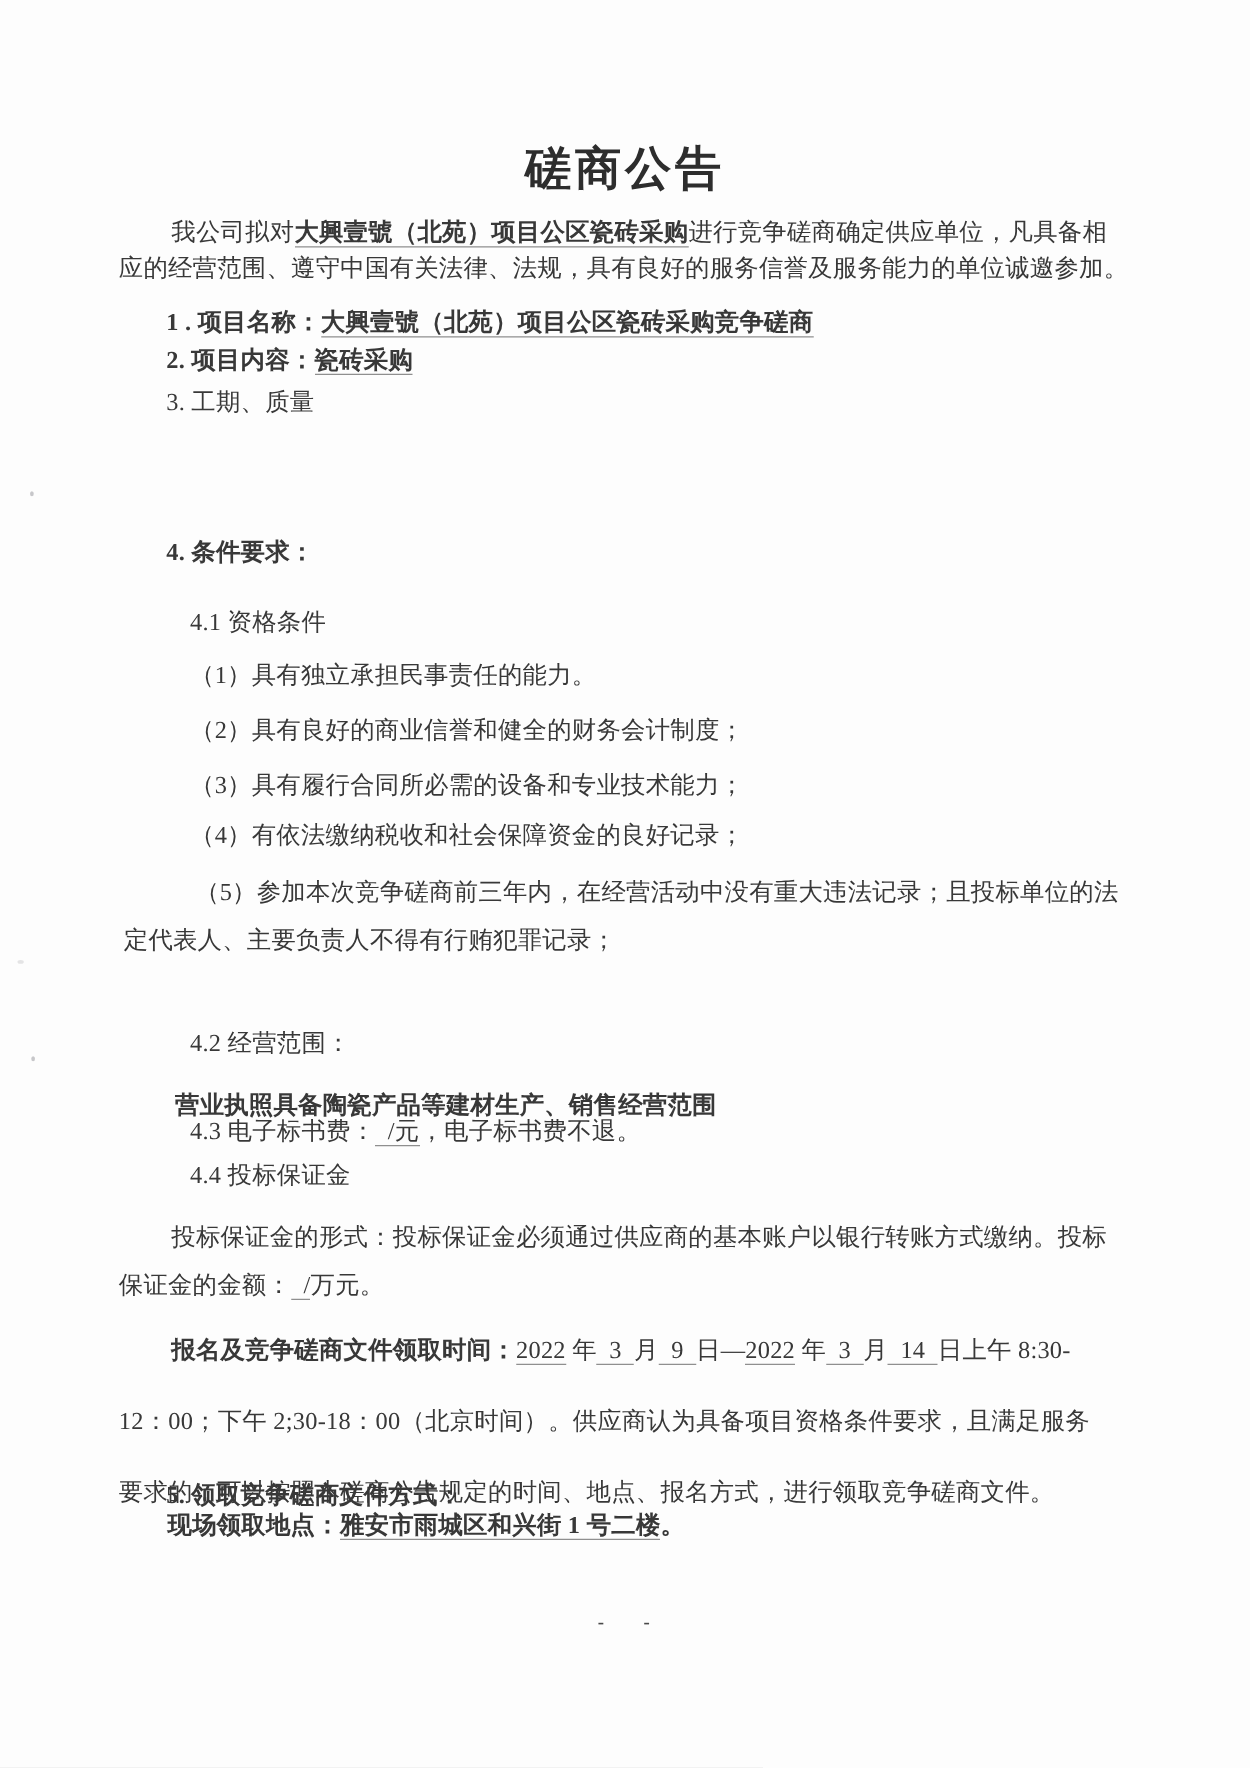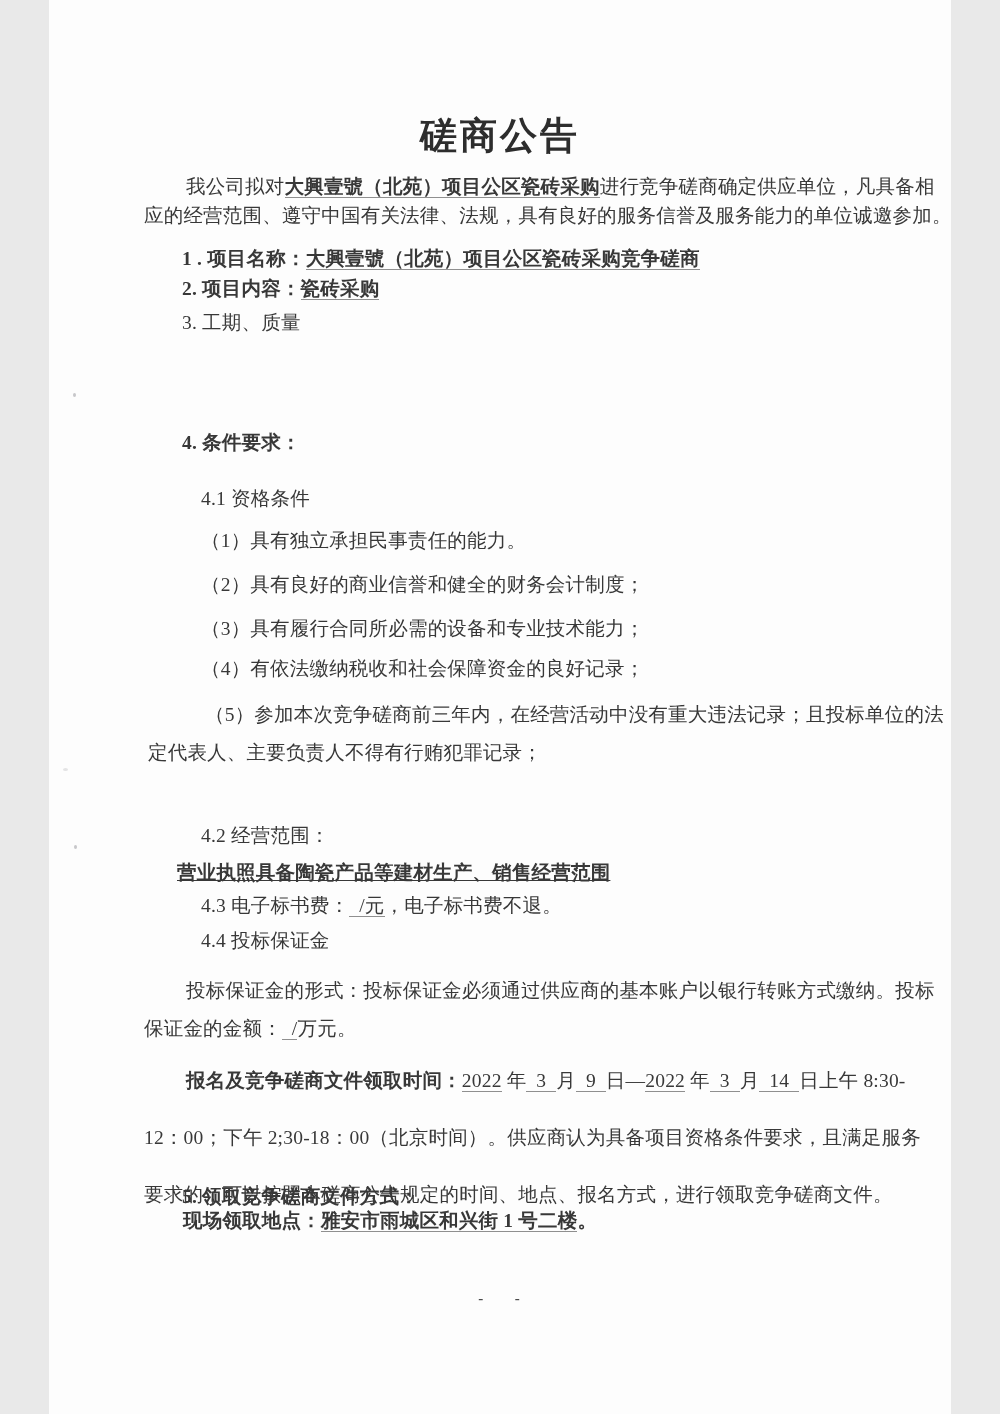--- a/index.html
+++ b/index.html
@@ -1,18 +1,18 @@
 <!DOCTYPE html>
 <html lang="zh"><head>
 <meta charset="utf-8">
 <style>
   html,body{margin:0;padding:0;background:#e9e9e9;}
   .page{
     position:relative;
-    width:902px;height:1414px;
+    width:1000px;height:1414px;
     margin:0 auto;
     background:var(--paper,#fdfdfd);
     color:var(--ink,#383838);
     font-family:"Liberation Serif","DejaVu Serif",serif;
     font-size:19.5px;
     letter-spacing:0.2px;
     overflow:hidden;
   }
   .abs{position:absolute;left:95px;width:810px;line-height:25px;}
   .title{
@@ -68,21 +68,21 @@
   <p class="abs ind-sub" style="top:486px;margin:0;">4.1 资格条件</p>
 
   <p class="abs ind-sub" style="top:528px;margin:0;">（1）具有独立承担民事责任的能力。</p>
   <p class="abs ind-sub" style="top:572px;margin:0;">（2）具有良好的商业信誉和健全的财务会计制度；</p>
   <p class="abs ind-sub" style="top:616px;margin:0;">（3）具有履行合同所必需的设备和专业技术能力；</p>
   <p class="abs ind-sub" style="top:656px;margin:0;">（4）有依法缴纳税收和社会保障资金的良好记录；</p>
   <p class="abs lh38 ind-sub" style="top:692px;margin:4px;">（5）参加本次竞争磋商前三年内，在经营活动中没有重大违法记录；且投标单位的法定代表人、主要负责人不得有行贿犯罪记录；</p>
 
   <p class="abs ind-sub" style="top:823px;margin:0;">4.2 经营范围：</p>
 
-  <p class="abs b ind-loc" style="top:860px;margin:0;text-decoration:underline;">营业执照具备陶瓷产品等建材生产、销售经营范围</p>
+  <p class="abs b ind-loc" style="top:860px;margin:12px;">营业执照具备陶瓷产品等建材生产、销售经营范围</p>
 
   <p class="abs ind-sub" style="top:893px;margin:0;"><span>4.3 电子标书费：</span><span class="u pre"> /元</span><span>，电子标书费不退。</span></p>
 
   <p class="abs ind-sub" style="top:928px;margin:0;">4.4 投标保证金</p>
 
   <p class="abs lh38 ind-para" style="top:972px;margin:0;"><span>投标保证金的形式：投标保证金必须通过供应商的基本账户以银行转账方式缴纳。投标保证金的金额：</span><span class="u pre"> /</span><span>万元。</span></p>
 
   <p class="abs lh43 ind-para" style="top:1052px;margin:0;width:792px;"><span class="b">报名及竞争磋商文件领取时间：</span><span class="u pre">2022</span><span> 年</span><span class="u pre"> 3 </span><span>月</span><span class="u pre"> 9 </span><span>日—</span><span class="u pre">2022</span><span> 年</span><span class="u pre"> 3 </span><span>月</span><span class="u pre"> 14 </span><span>日上午 8:30-12：00；下午 2;30-18：00（北京时间）。供应商认为具备项目资格条件要求，且满足服务要求的，可以按照本磋商公告规定的时间、地点、报名方式，进行领取竞争磋商文件。</span></p>
 
   <p class="abs b ind-item" style="top:1184px;margin:0;">5. 领取竞争磋商文件方式：</p>

